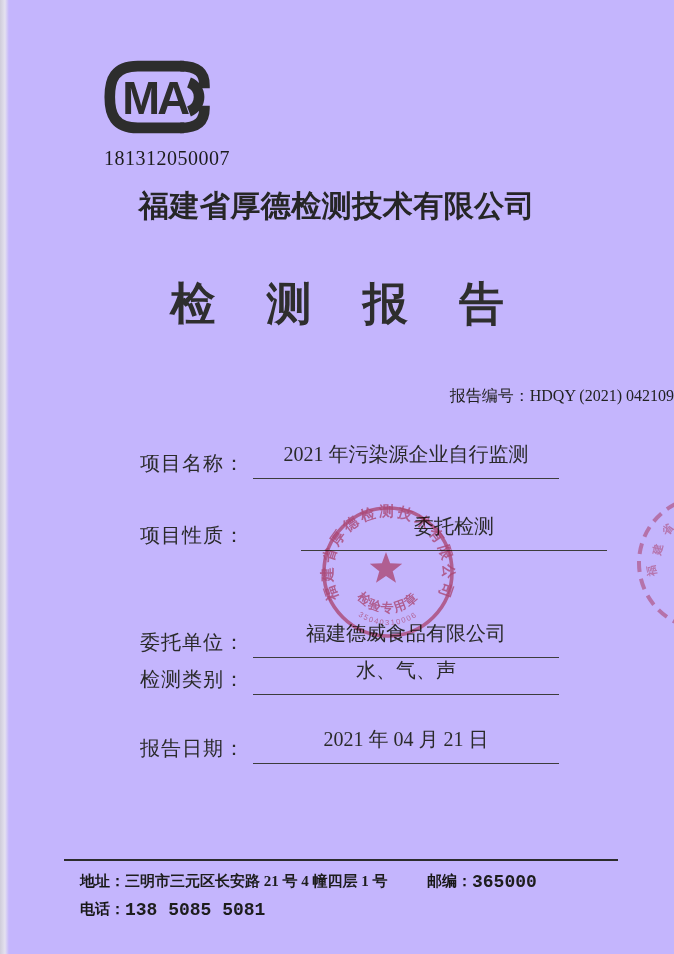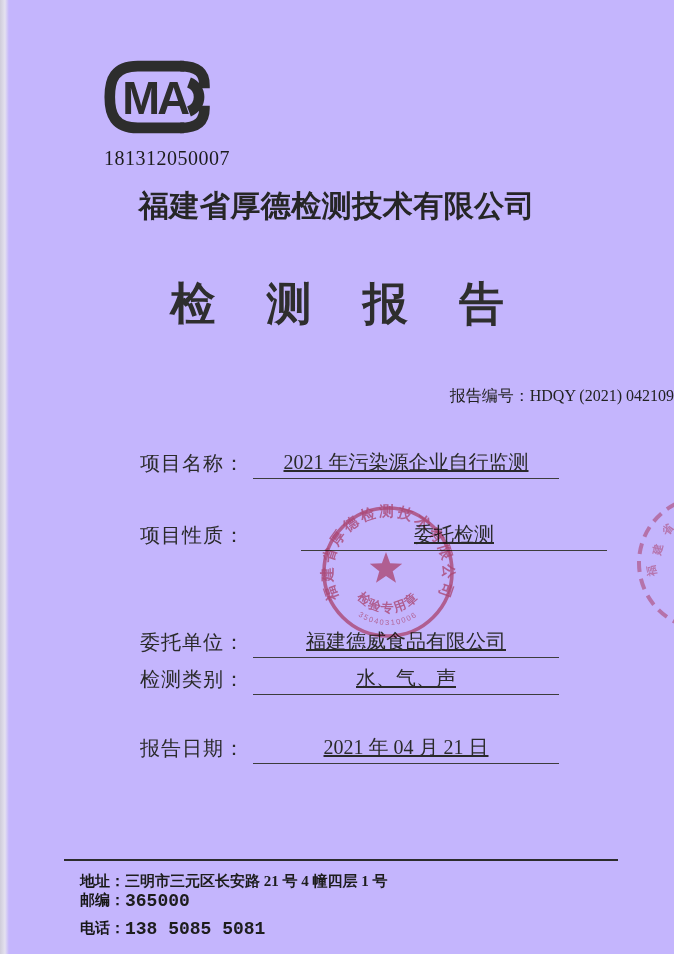--- a/index.html
+++ b/index.html
@@ -41,21 +41,21 @@
 
   
   .frow {
     position:absolute; left:140px; display:flex; align-items:flex-end;
     font-size:20px; color:#2a2a2a; height:30px;
   }
   .frow .flabel { letter-spacing:1px; white-space:nowrap; padding-bottom:2px; }
   .frow .fvalue-line {
     display:inline-block; width:306px; margin-left:8px;
     border-bottom:1.6px solid #3c3c3c; text-align:center;
-    padding-bottom:2px; white-space:nowrap;text-decoration:underline;
+    padding-bottom:10px; white-space:nowrap;
   }
   .row-1 { top:449px; }
   .row-2 { top:521px;gap:48px; }
   .row-3 { top:628px; }
   .row-4 { top:665px; }
   .row-5 { top:734px; }
 
   
   .seal-main {
     position:absolute; left:308px; top:492px; width:160px; height:160px;
@@ -65,21 +65,21 @@
     position:absolute; left:630px; top:488px; width:160px; height:160px;
     mix-blend-mode:multiply; opacity:.85;
   }
 
   
   .footer-rule {
     position:absolute; left:64px; top:859px; width:554px;
     border-top:2px solid #2c2c2c;
   }
   .footer { position:absolute; top:872px; left:80px; width:540px; font-size:15px; }
-  .footer .frow2 { display:flex; margin-bottom:8px;flex-direction:column; }
+  .footer .frow2 { display:flex; margin-bottom:8px; }
   .footer .fcol-left { width:347px; display:flex; }
   .footer .fcol-right { display:flex; }
   .footer .flab { font-weight:bold; color:#181818; white-space:nowrap; }
   .footer .fval { font-weight:bold; color:#1d1d1d; white-space:nowrap; }
   .footer .mono { font-family:"Liberation Mono","DejaVu Sans Mono",monospace; font-size:18px; letter-spacing:0; }
 </style>
 </head>
 <body>
 
 <div class="page">

